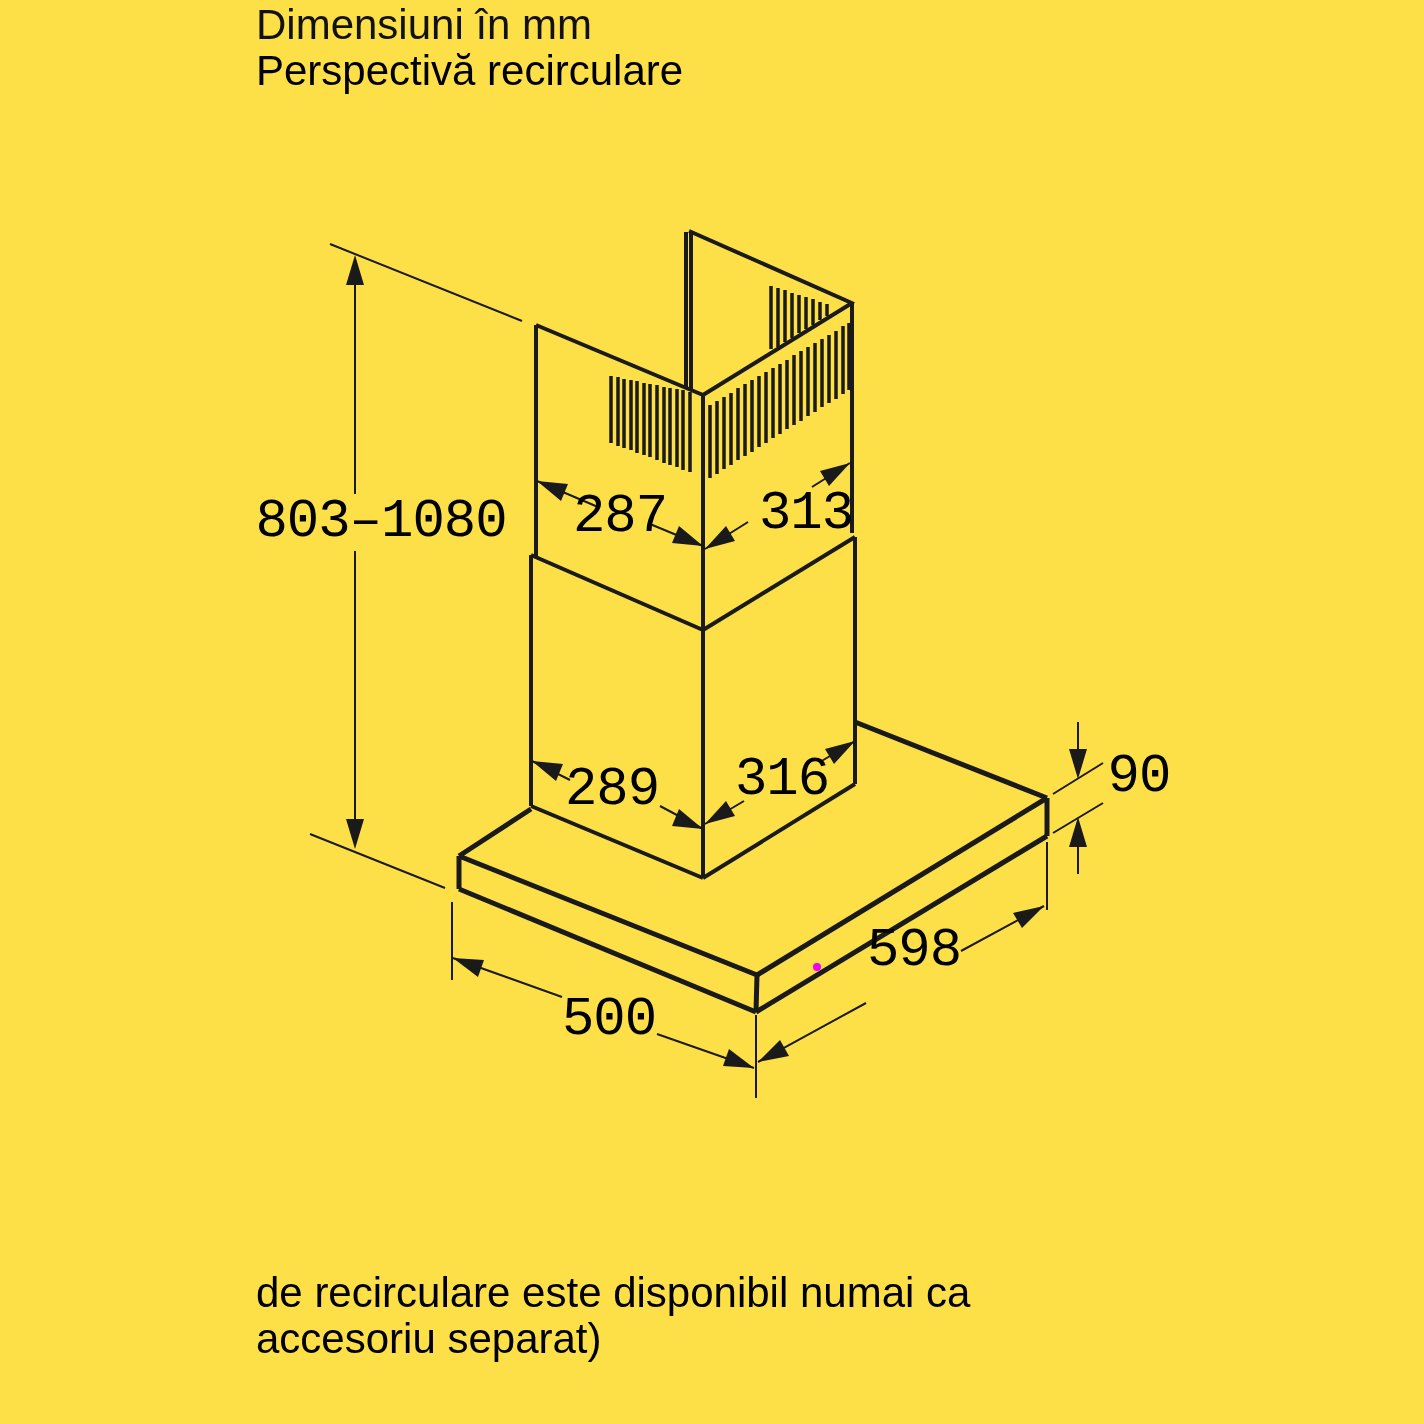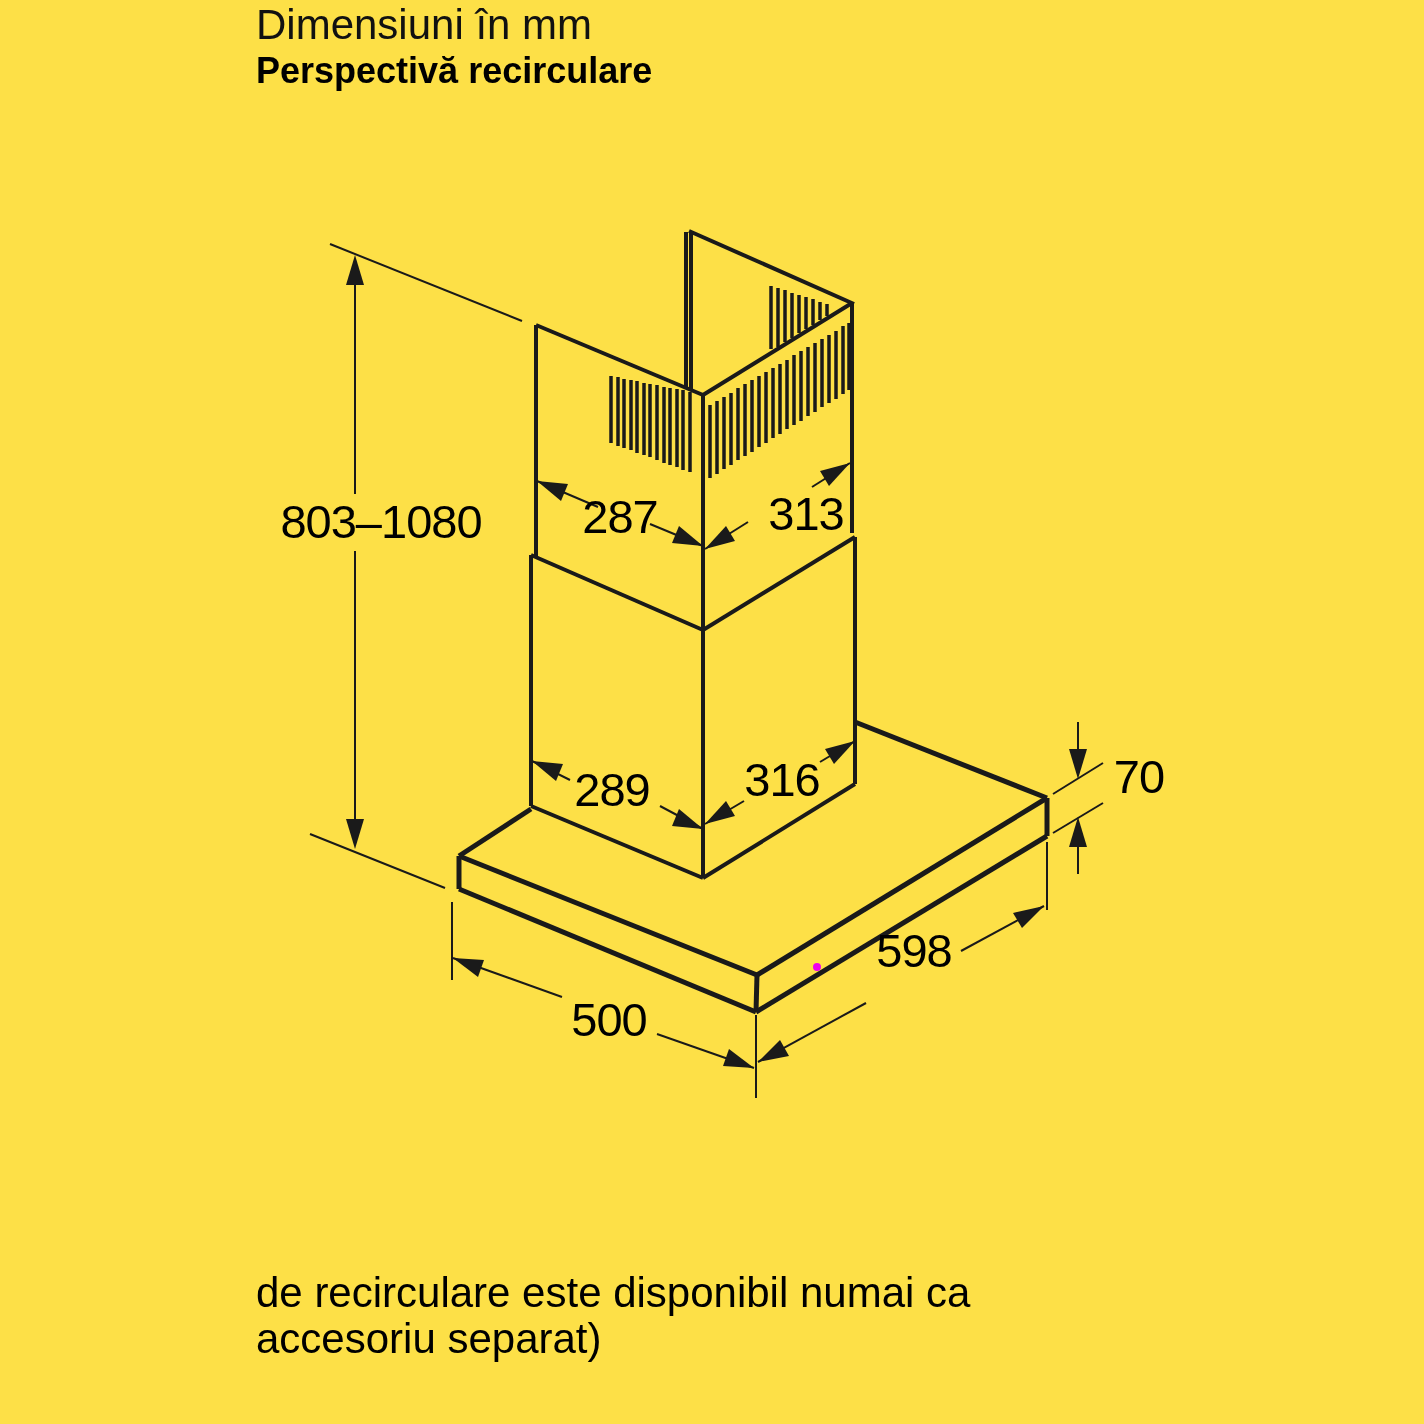--- a/index.html
+++ b/index.html
@@ -8,28 +8,29 @@
     width: 1424px;
     height: 1424px;
     background: #fde047;
     font-family: "Liberation Sans", sans-serif;
     color: #000000;
     overflow: hidden;
   }
   #drawing-svg { position: absolute; left: 0; top: 0; }
   .title-block { position: absolute; left: 256px; top: 2px; line-height: 46px; }
   .title-line1 { font-size: 42px; font-weight: 400; color: #111; }
-  .title-line2 { font-size: 36px; font-weight: 700; color: #000; }
+  .title-line2 { font-size: 42px; font-weight: 400; color: #000; }
   .dim {
     position: absolute;
     transform: translate(-50%, -50%);
-    font-size: 47px;
+    font-size: 54px;
     letter-spacing: -1px;
     white-space: nowrap;
     color: #000;
+    font-family: Liberation Mono, monospace;
   }
   .caption-block {
     position: absolute;
     left: 256px;
     top: 1270px;
     font-size: 42px;
     line-height: 46px;
     color: #000;
     white-space: nowrap;
   }
@@ -186,21 +187,21 @@
   <div class="title-block">
     <div class="title-line1">Dimensiuni în mm</div>
     <div class="title-line2">Perspectivă recirculare</div>
   </div>
 
   <div class="dim" style="left:381px; top:521px;">803–1080</div>
   <div class="dim" style="left:620px; top:516px;">287</div>
   <div class="dim" style="left:806px; top:501px;margin-top:12px;">313</div>
   <div class="dim" style="left:612px; top:789px;">289</div>
   <div class="dim" style="left:782px; top:779px;">316</div>
-  <div class="dim" style="left:1139px; top:776px;">70</div>
+  <div class="dim" style="left:1139px; top:776px;">90</div>
   <div class="dim" style="left:609px; top:1019px;">500</div>
   <div class="dim" style="left:914px; top:950px;">598</div>
 
   <div class="caption-block">
     <div>de recirculare este disponibil numai ca</div>
     <div>accesoriu separat)</div>
   </div>
 
 </div>
 

